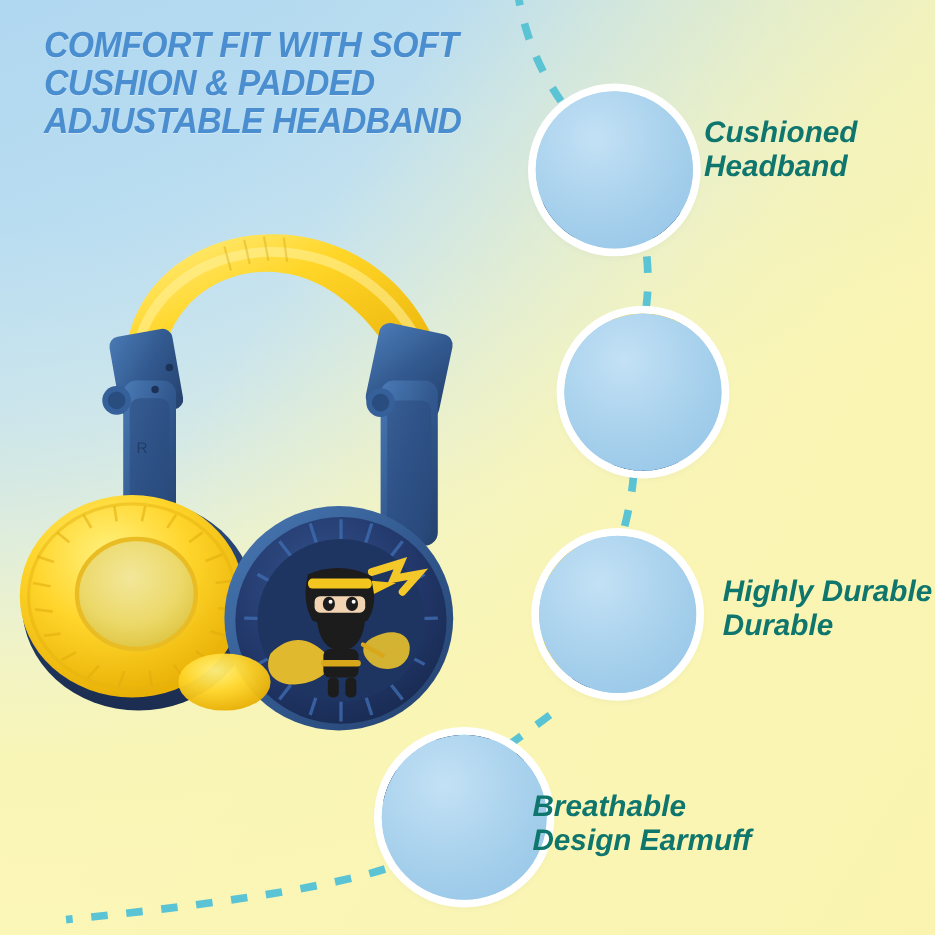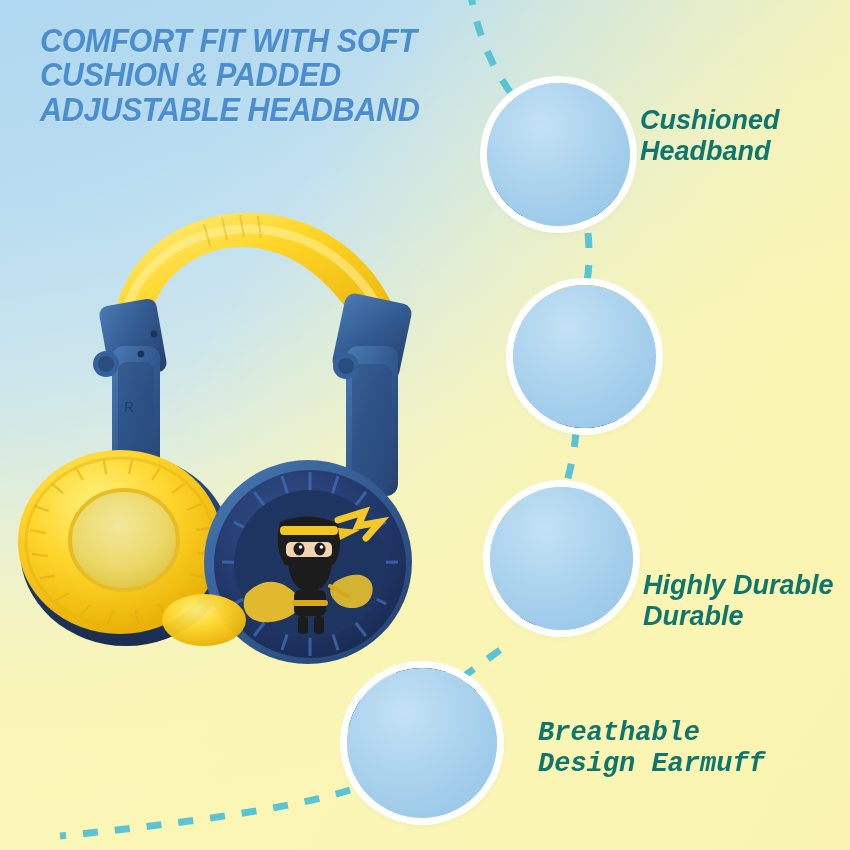--- a/index.html
+++ b/index.html
@@ -296,21 +296,21 @@
         <path d="M72,46 l-1,16"></path>
           <path d="M90,52 l-2,14"></path>
         <path d="M6,96 l2,13"></path>
           <path d="M24,91 l1,15"></path>
           <path d="M44,89 l0,16"></path>
         <path d="M64,91 l-1,15"></path>
           <path d="M80,96 l-2,13"></path>
       </g>
     </svg>
   </div>
-  <div class="label" style="left:643px;top:522px;margin-top:48px;">
+  <div class="label" style="left:657px;top:522px;">
     <div>Highly Durable</div>
     <div>Durable</div>
   </div>
 
   <div class="inset" style="left:347px;top:668px;width:150px;height:150px;">
     <div class="disc"></div>
     <svg width="150" height="150" viewBox="0 0 150 150">
       <path d="M48,-10 l46,0 l10,30 l-54,6 Z" fill="#2f5488"></path>
       <path d="M96,6 l34,14 l-10,48 l-30,-20 Z" fill="#2f5488"></path>
       <path d="M-6,44 l30,-18 l24,34 l-34,26 Z" fill="#2c4b7e"></path>
@@ -333,18 +333,18 @@
           <path d="M134,84 l-14,-2"></path>
           <path d="M132,62 l-14,4"></path>
         <path d="M122,42 l-12,9"></path>
           <path d="M104,28 l-8,12"></path>
           <path d="M82,22 l-3,14"></path>
         <path d="M58,24 l3,14"></path>
           <path d="M38,32 l7,12"></path>
       </g>
     </svg>
   </div>
-  <div class="label" style="left:538px;top:718px;font-family:Liberation Mono, monospace;">
+  <div class="label" style="left:484px;top:718px;">
     <div>Breathable</div>
     <div>Design Earmuff</div>
   </div>
 
 </div>
 
 </body></html>

